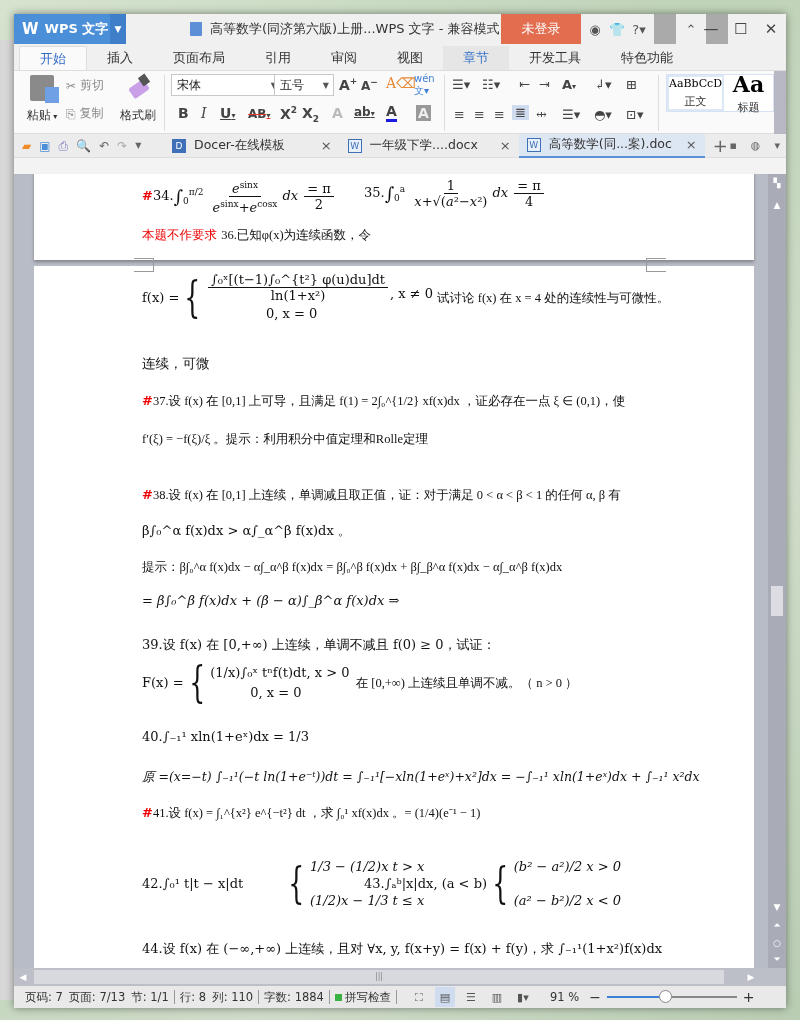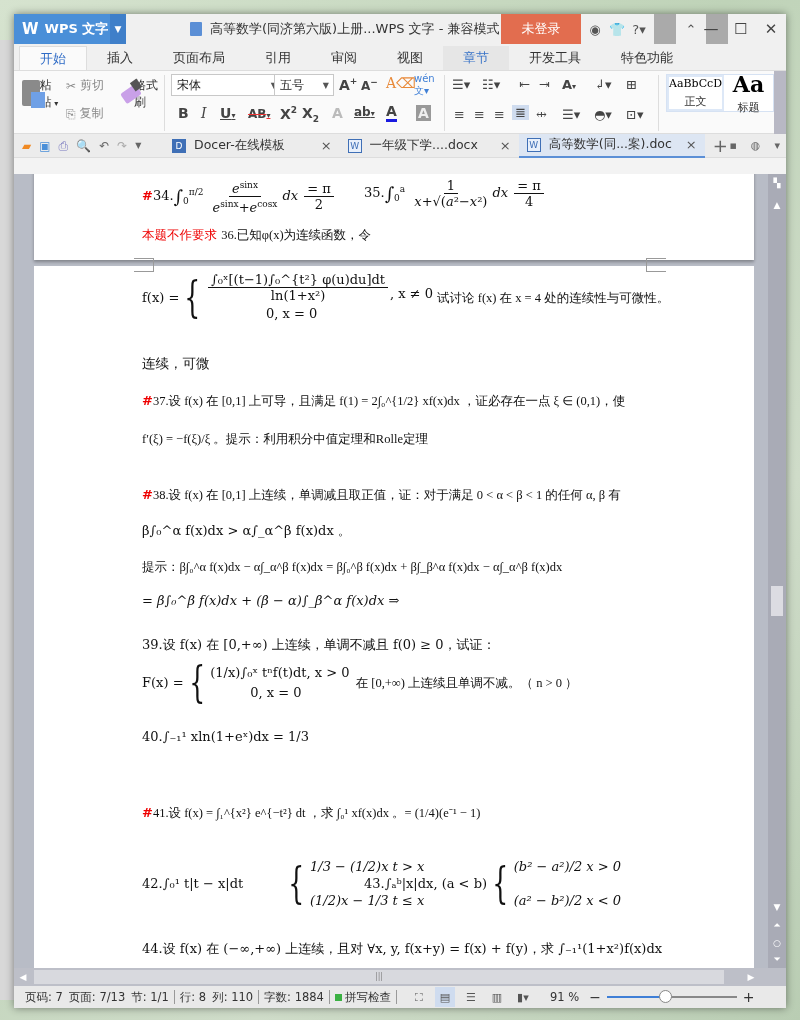--- a/index.html
+++ b/index.html
@@ -20,21 +20,21 @@
 .winctl{position:absolute;right:0;top:0;height:30px;display:flex}
 .winctl span{width:30px;height:30px;display:flex;align-items:center;justify-content:center;color:#444;font-size:15px}
 .sep{width:1px;height:14px;background:#aaa;margin:0 4px}
 
 .tabs{height:26px;background:#f0f0f0;display:flex;align-items:flex-end;padding-left:5px}
 .tab{height:24px;padding:0 20px;display:flex;align-items:center;font-size:13px;color:#333}
 .tab.active{background:#fafafa;color:#2e6bc6;border:1px solid #ddd;border-bottom:none}
 .tab.hover{background:#e6e6e6;color:#3a74c8}
 
 .ribbon{height:64px;background:#fafafa;border-top:1px solid #ddd;border-bottom:1px solid #ddd;position:relative;font-size:12px}
-.rbig{display:flex;flex-direction:row;align-items:center;justify-content:flex-start;position:absolute}
+.rbig{display:flex;flex-direction:column;align-items:center;justify-content:flex-start;position:absolute}
 .icon-paste{width:24px;height:26px;background:#8a8a8a;border-radius:2px;position:relative;margin-top:4px}
 .icon-paste:after{content:"";position:absolute;right:-5px;bottom:-2px;width:14px;height:16px;background:#6fa0e6}
 .icon-brush{width:24px;height:26px;margin-top:4px;position:relative}
 .icon-brush:before{content:"";position:absolute;left:4px;top:8px;width:18px;height:12px;background:#c9a0e8;transform:rotate(-35deg);border-radius:2px}
 .icon-brush:after{content:"";position:absolute;left:14px;top:0;width:8px;height:10px;background:#555;transform:rotate(-35deg)}
 .small{color:#888;display:flex;align-items:center;gap:4px;position:absolute;font-size:12px}
 .vsep{position:absolute;top:4px;width:1px;height:56px;background:#ddd}
 .combo{position:absolute;height:22px;border:1px solid #c8c8c8;background:#fff;display:flex;align-items:center;padding-left:5px;font-size:12px;color:#222}
 .combo .dd{position:absolute;right:4px;font-size:8px;color:#555}
 .fbtn{position:absolute;font-size:14px;color:#444;font-weight:bold;font-family:"DejaVu Serif",serif}
@@ -318,20 +318,21 @@
         <span>F(x) =</span>
         <span class="brace">{</span>
         <span class="cases">
           <span>(1/x)∫₀ˣ tⁿf(t)dt, x &gt; 0</span>
           <span style="padding-left:40px">0, x = 0</span>
         </span>
         <span class="cn" style="margin-left:6px">在 [0,+∞) 上连续且单调不减。（ n &gt; 0 ）</span>
       </div>
 
       <div class="doc" style="top:462px">40.∫₋₁¹ xln(1+eˣ)dx  = 1/3</div>
+      <div class="doc m" style="top:502px;font-size:12.5px">原 =(x=−t) ∫₋₁¹(−t ln(1+e⁻ᵗ))dt = ∫₋₁¹[−xln(1+eˣ)+x²]dx = −∫₋₁¹ xln(1+eˣ)dx + ∫₋₁¹ x²dx</div>
 
       <div class="doc" style="top:538px">
         <span class="red">#</span><span class="cn">41.设 f(x) = ∫₁^{x²} e^{−t²} dt ，求 ∫₀¹ xf(x)dx 。= (1/4)(e⁻¹ − 1)</span>
       </div>
 
       <div class="doc" style="top:592px;display:flex;align-items:center">
         <span>42.∫₀¹ t|t − x|dt</span>
         <span class="brace" style="margin-left:40px">{</span>
         <span class="cases m">
           <span>1/3 − (1/2)x   t &gt; x</span>

